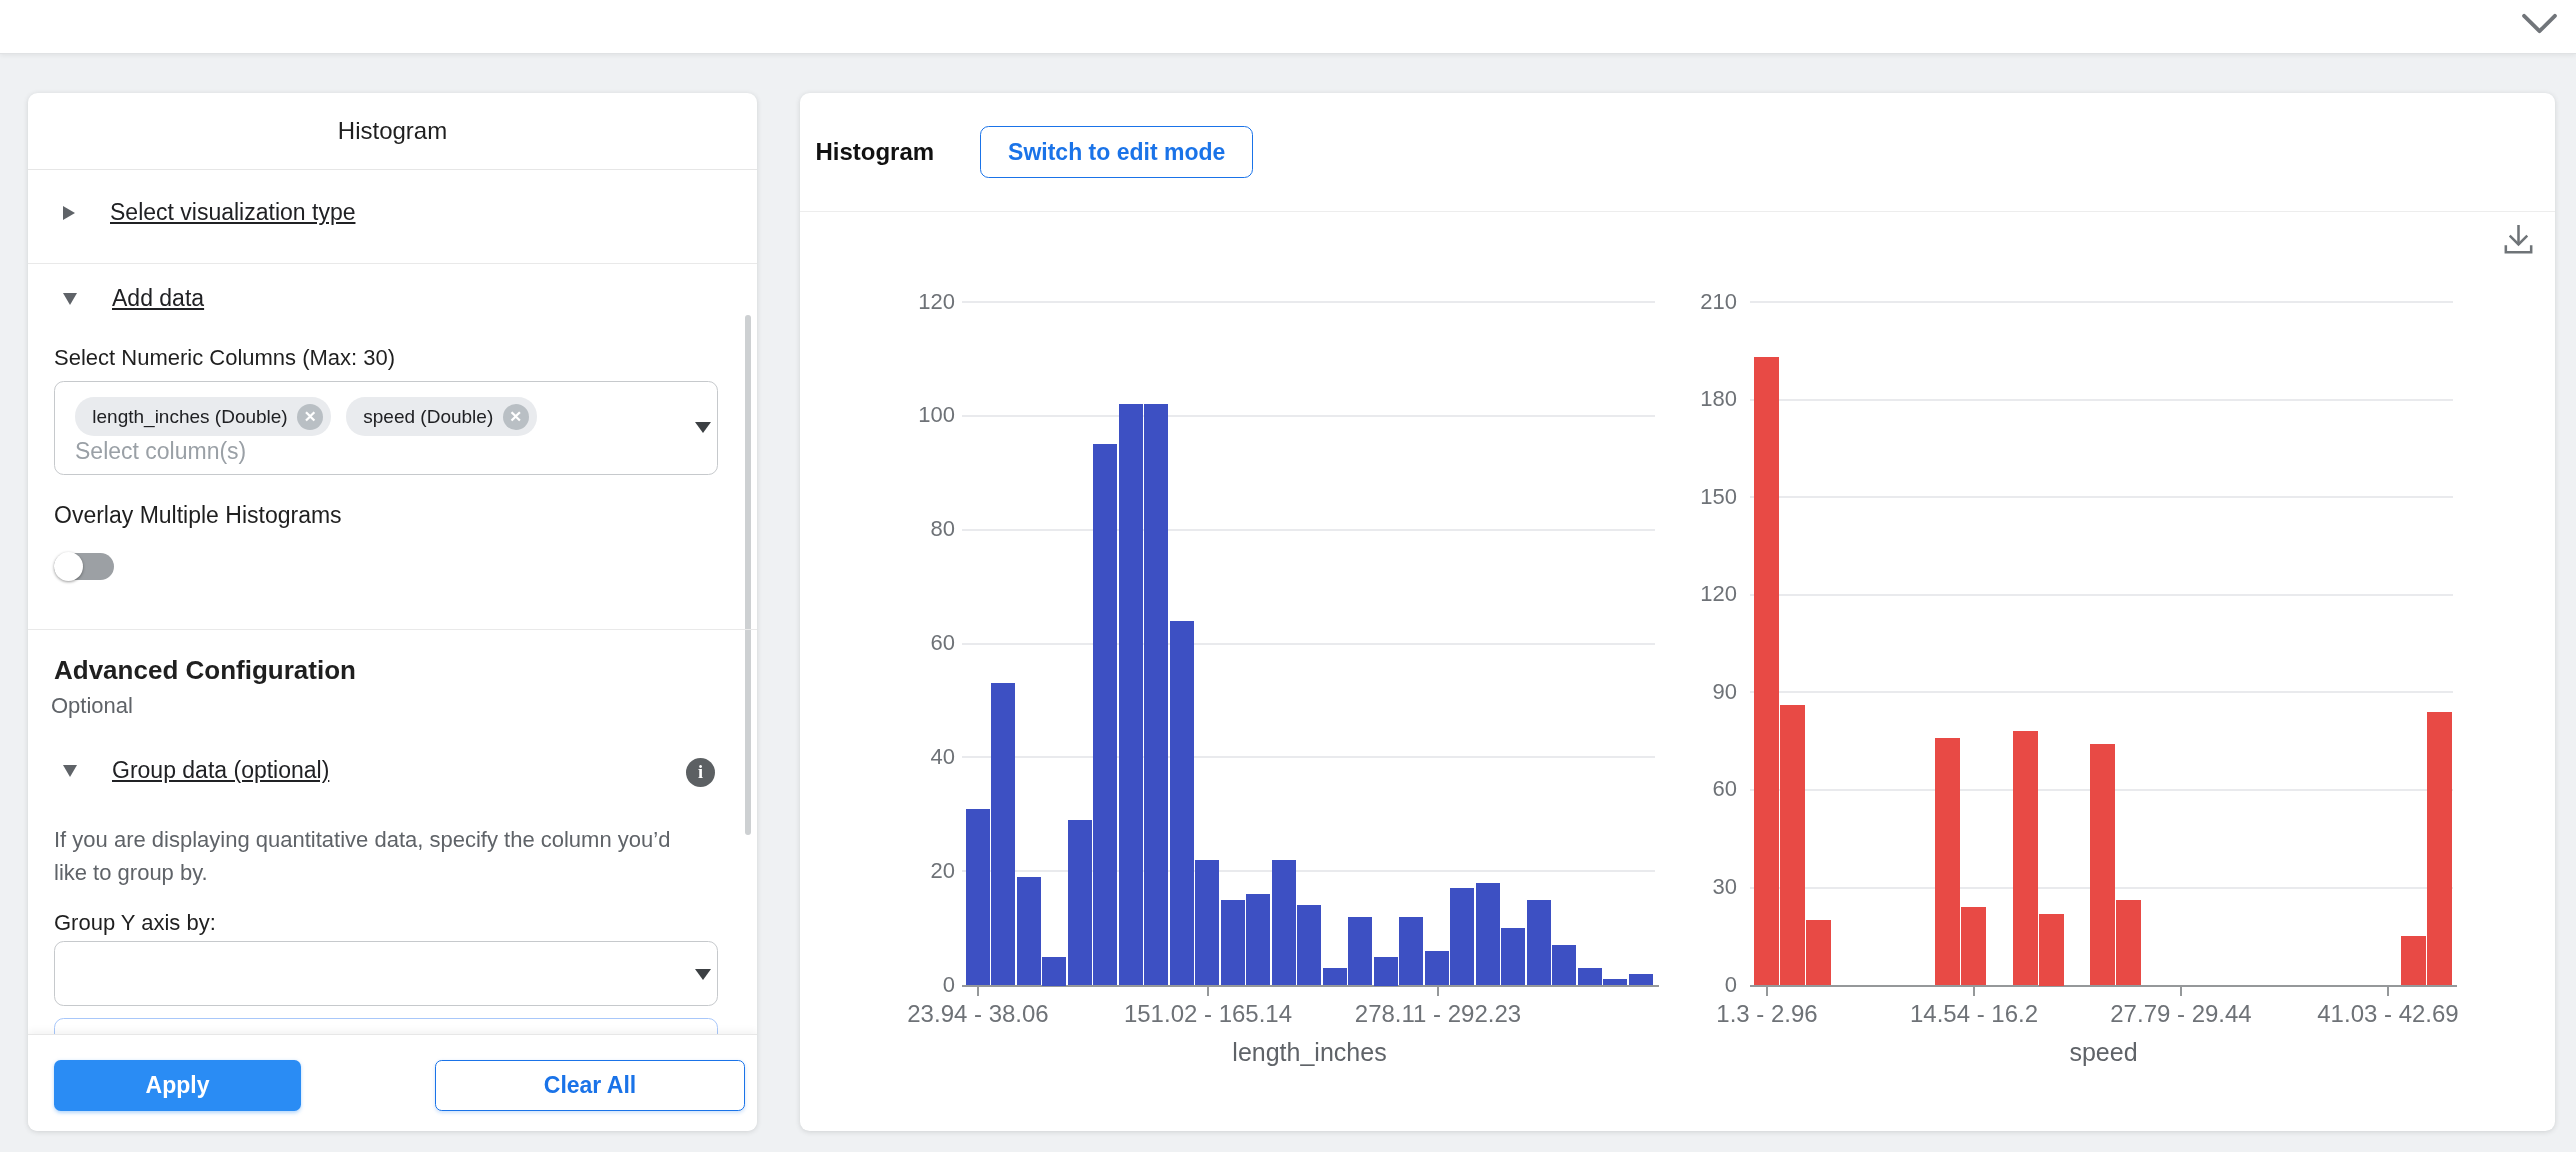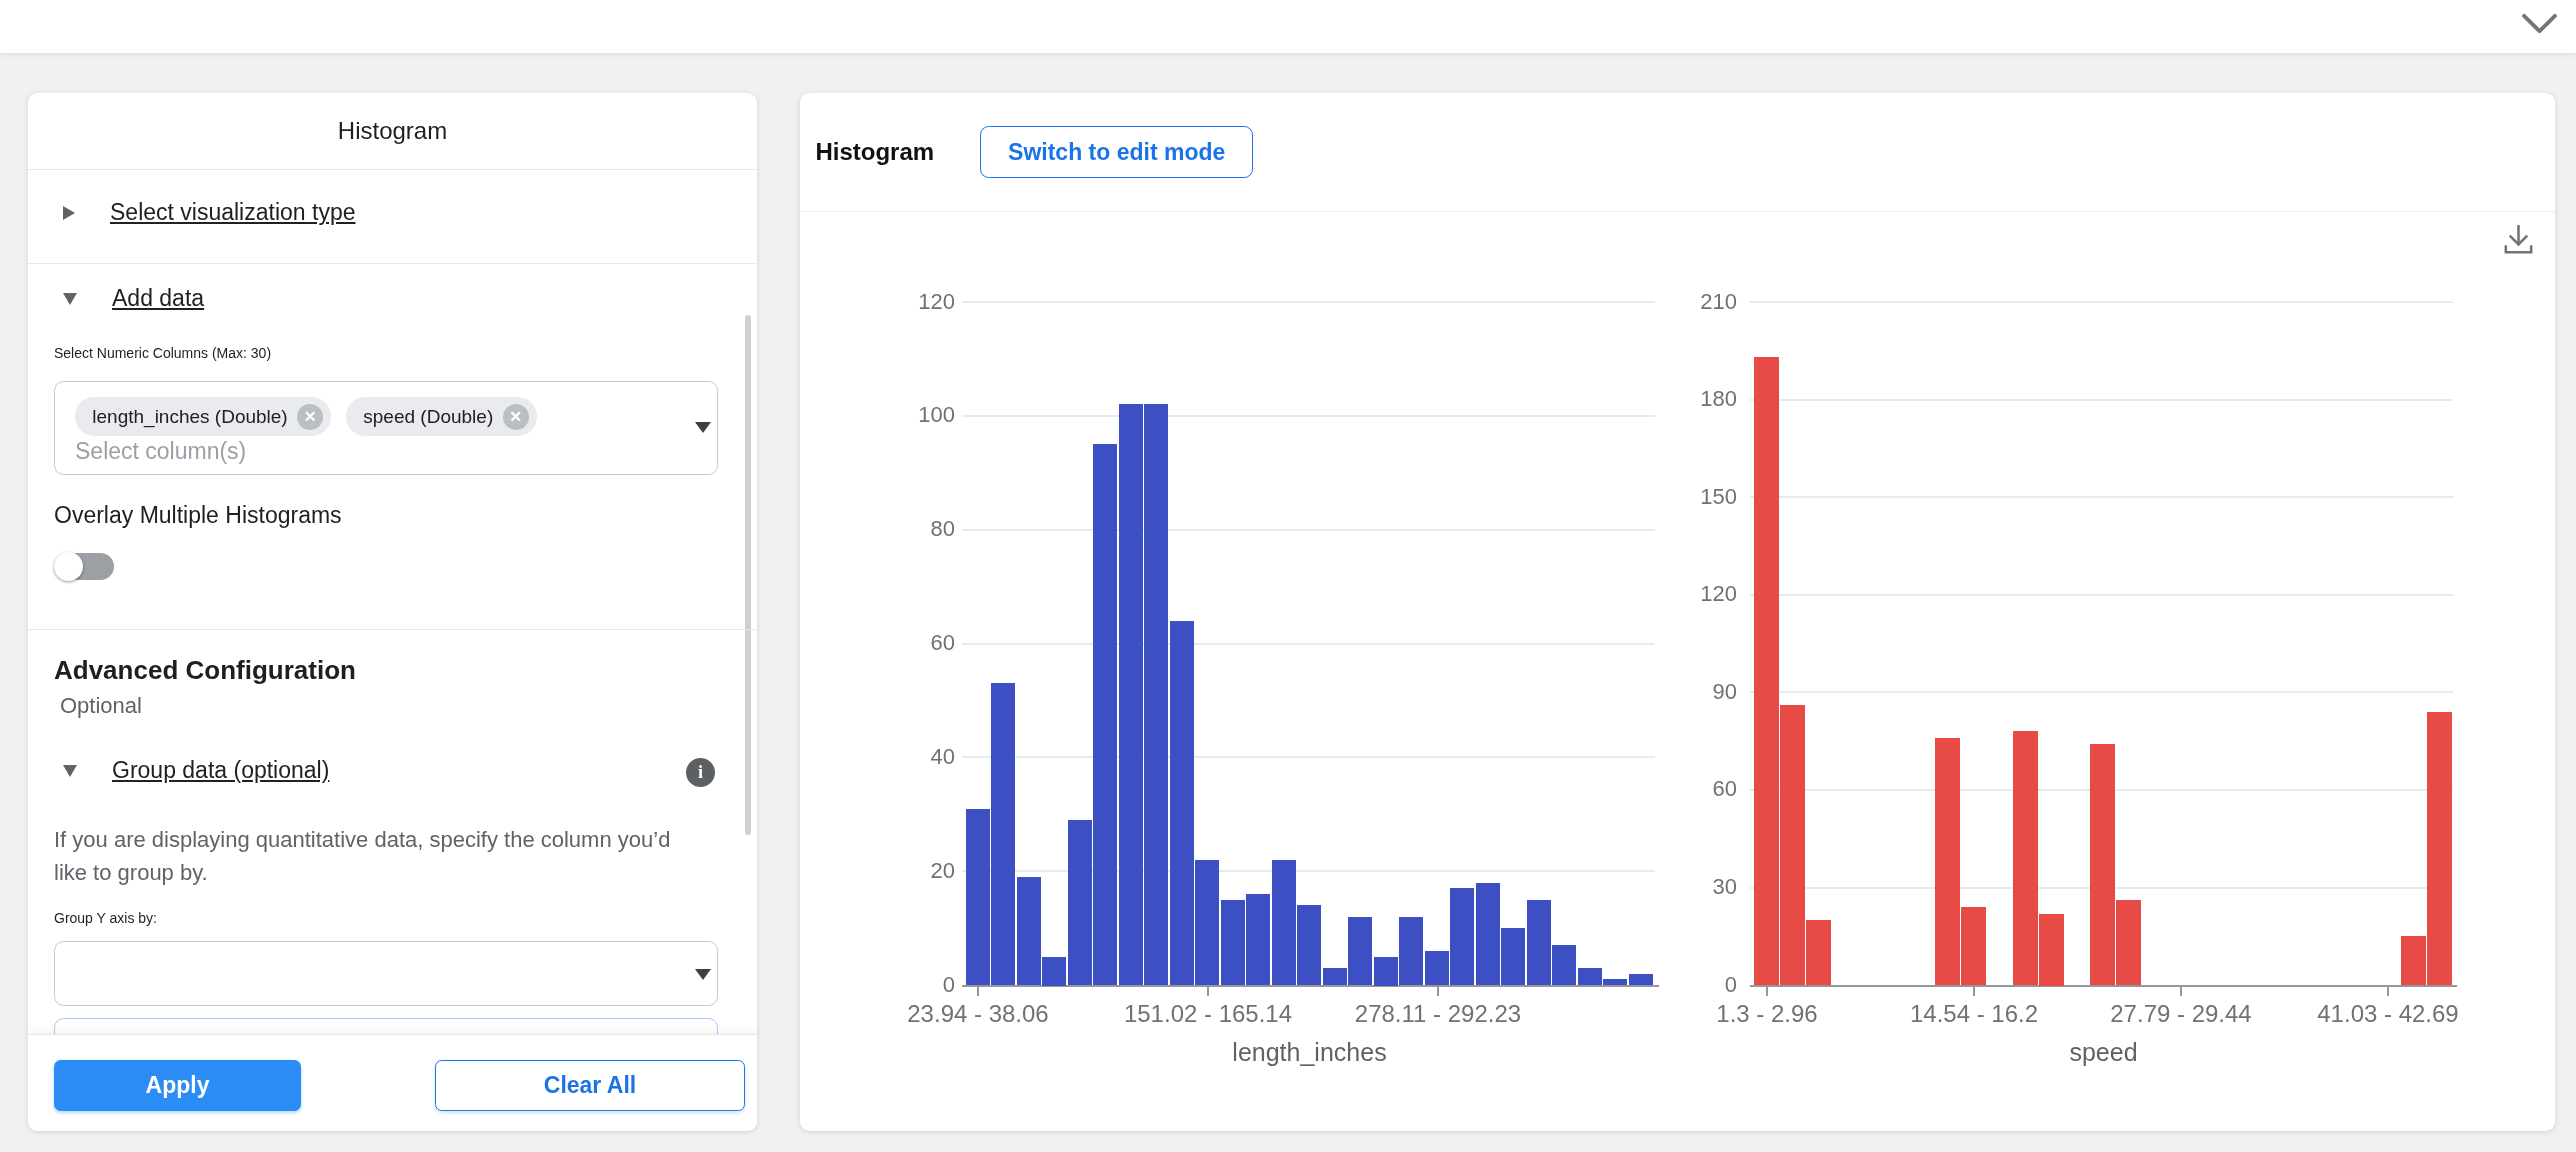--- a/index.html
+++ b/index.html
@@ -31,35 +31,35 @@
                   display:flex; align-items:center; justify-content:center; font-size:24px; font-weight:500; color:#1f1f1f; }
   .scroll-thumb { position:absolute; left:717px; top:222px; width:5.8px; height:520px; background:#cdd0d2; border-radius:2.9px; }
 
   .tri-right { width:0; height:0; border-left:12.5px solid #5f6368; border-top:7.7px solid transparent; border-bottom:7.7px solid transparent; }
   .tri-down  { width:0; height:0; border-top:12.5px solid #5f6368; border-left:7.7px solid transparent; border-right:7.7px solid transparent; }
 
   .sec-row { position:absolute; left:35px; display:flex; align-items:center; gap:35px; cursor:pointer;text-decoration:underline; }
   .sec-row .lbl { font-size:23px; font-weight:500; color:#202124; }
   .divider { position:absolute; left:0; width:729px; height:1px; background:#e9e9e9; }
 
-  .field-label { position:absolute; left:26px; font-size:14px; color:#1f1f1f; }
+  .field-label { position:absolute; left:26px; font-size:22px; color:#1f1f1f; }
   .multi-select { position:absolute; left:26px; top:288px; width:664px; height:94px; border:1.9px solid #c6c9cc; border-radius:9.6px; background:#fff; cursor:text; }
   .chip { position:absolute; top:15.4px; height:39px; background:#e9ebee; border-radius:19px; display:flex; align-items:center; gap:9.6px; padding:0 7.7px 0 17.3px; }
   .chip .chip-txt { font-size:19px; color:#202124; white-space:nowrap; }
   .chip .x { width:26px; height:26px; border-radius:50%; background:#b9bfc4; color:#fff; font-size:15.4px; font-weight:700;
              display:flex; align-items:center; justify-content:center; cursor:pointer; }
   .placeholder { position:absolute; left:20px; top:56px; font-size:23px; color:#9aa0a6; }
   .caret { position:absolute; width:0; height:0; border-top:11.6px solid #3c4043; border-left:8.7px solid transparent; border-right:8.7px solid transparent; }
 
   .toggle { position:absolute; left:26px; top:460px; width:60px; height:27px; border-radius:13.5px; background:#9ca0a4; cursor:pointer; }
   .toggle .knob { position:absolute; left:0px; top:-1px; width:29px; height:29px; border-radius:50%; background:#fff;
                   box-shadow:0 1px 2.9px rgba(0,0,0,.4); }
 
   .h-advanced { position:absolute; left:26px; top:562px; font-size:26px; font-weight:700; color:#1f1f1f; }
-  .sub-gray { position:absolute; left:32px; top:600px; font-size:22px; color:#5f6368; }
+  .sub-gray { position:absolute; left:23px; top:600px; font-size:22px; color:#5f6368; }
   .info-icon { position:absolute; left:658px; top:665px; width:29px; height:29px; border-radius:50%; background:#5c6063; color:#fff;
                font-size:18.3px; font-weight:700; display:flex; align-items:center; justify-content:center; cursor:pointer; font-family:"Liberation Serif",serif; }
   .para { position:absolute; left:26px; top:730px; width:624px; font-size:22px; line-height:33px; color:#5f6368; }
 
   .dropdown { position:absolute; left:26px; top:848px; width:664px; height:65px; border:1.9px solid #c6c9cc; border-radius:9.6px; background:#fff; cursor:pointer; }
   .clipped-input { position:absolute; left:26px; top:925px; width:664px; height:42px; border:1.9px solid #a8c7fa; border-radius:9.6px; background:#fff; }
 
   .panel-footer { position:absolute; left:0; top:941px; width:729px; height:97px; background:#fff; border-top:1px solid #e7e7e7;
                   box-shadow:0 -2.9px 7.7px rgba(0,0,0,.05); z-index:5; }
   .btn-apply { position:absolute; left:26px; top:25px; width:247px; height:51px; background:#2a8cf4; border:none; border-radius:6.7px;

